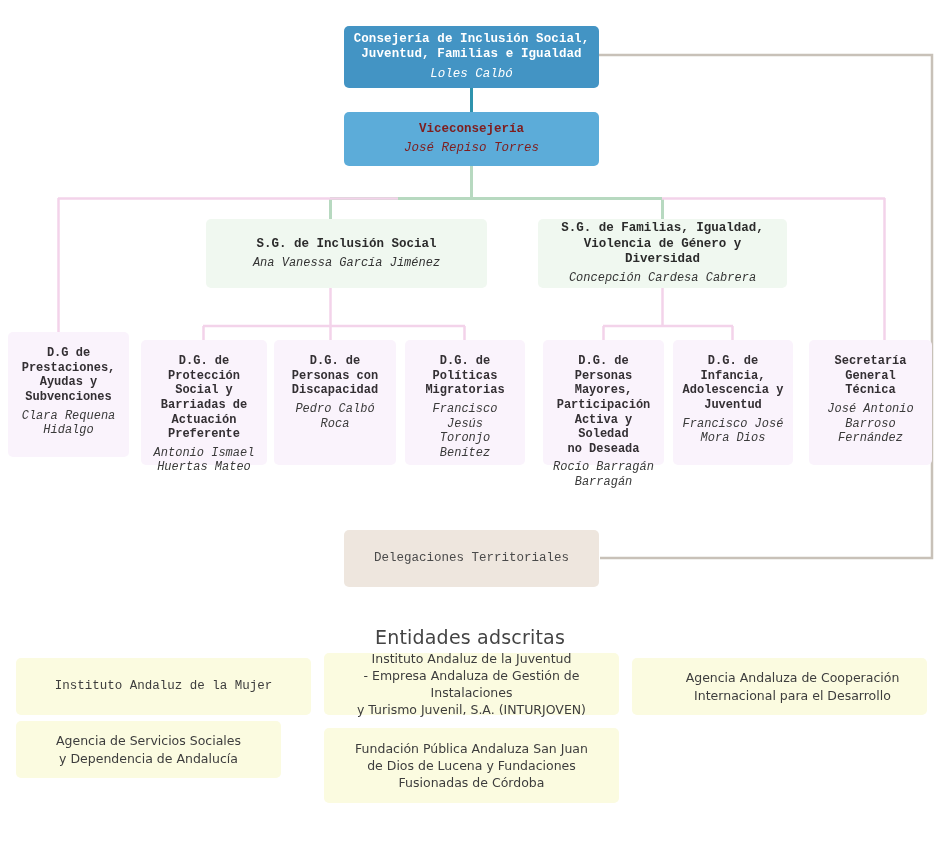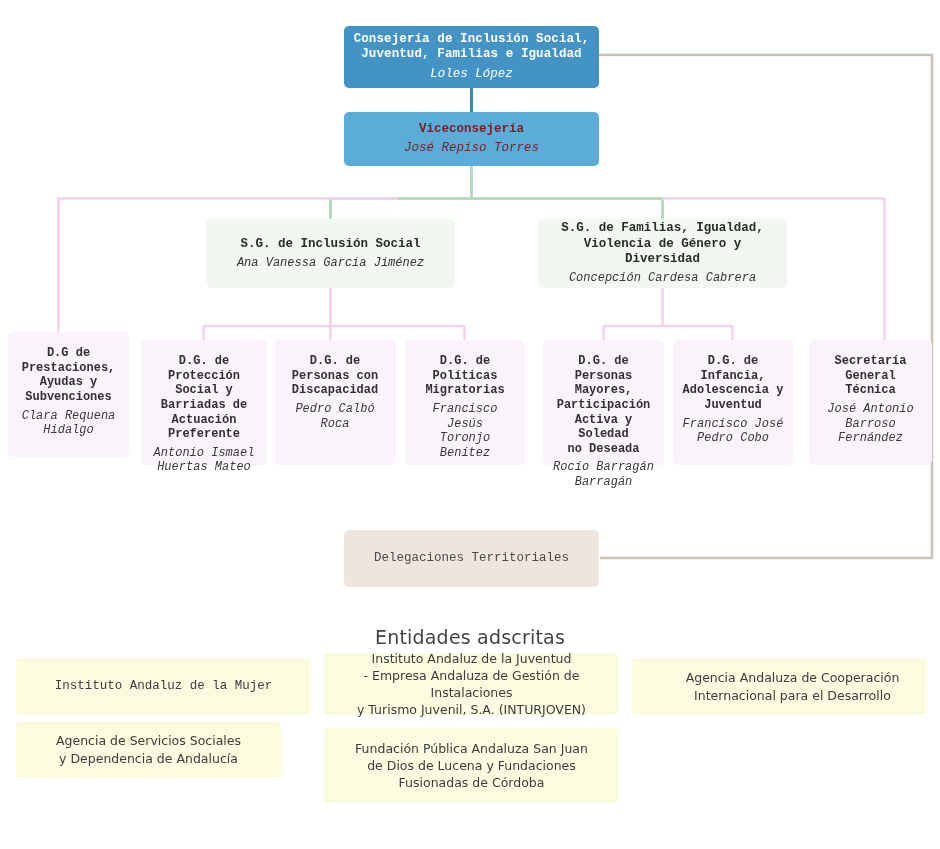--- a/index.html
+++ b/index.html
@@ -147,29 +147,29 @@
 
     <line x1="662.5" y1="288" x2="662.5" y2="325" stroke="#f3d3ea" stroke-width="2.5"></line>
     <line x1="603" y1="326" x2="733" y2="326" stroke="#f3d3ea" stroke-width="2.5"></line>
     <line x1="603.5" y1="326" x2="603.5" y2="340" stroke="#f3d3ea" stroke-width="2.5"></line>
     <line x1="732.5" y1="326" x2="732.5" y2="340" stroke="#f3d3ea" stroke-width="2.5"></line>
   </svg>
 
   <div class="node lvl-consejeria" style="left:344px; top:26px; width:255px; height:62px;">
     <div class="title" style="white-space:pre-line;">Consejería de Inclusión Social,
 Juventud, Familias e Igualdad</div>
-    <div class="person">Loles López</div>
+    <div class="person">Loles Calbó</div>
   </div>
 
   <div class="node lvl-vice" style="left:344px; top:112px; width:255px; height:54px;">
     <div class="title">Viceconsejería</div>
     <div class="person">José Repiso Torres</div>
   </div>
 
-  <div class="node lvl-sg" style="left:206px; top:219px; width:249px; height:69px;">
+  <div class="node lvl-sg" style="left:206px; top:219px; width:281px; height:69px;">
     <div class="title" style="white-space:pre-line;">S.G. de Inclusión Social</div>
     <div class="person">Ana Vanessa García Jiménez</div>
   </div>
 
   <div class="node lvl-sg" style="left:538px; top:219px; width:249px; height:69px;">
     <div class="title" style="white-space:pre-line;">S.G. de Familias, Igualdad,
 Violencia de Género y Diversidad</div>
     <div class="person">Concepción Cardesa Cabrera</div>
   </div>
 
@@ -216,21 +216,21 @@
     <div class="person" style="white-space:pre-line;">Rocío Barragán
 Barragán</div>
   </div>
 
   <div class="node lvl-dg" style="left:673px; top:340px; width:120px; height:125px;">
     <div class="title" style="white-space:pre-line;">D.G. de
 Infancia,
 Adolescencia y
 Juventud</div>
     <div class="person" style="white-space:pre-line;">Francisco José
-Pedro Cobo</div>
+Mora Dios</div>
   </div>
 
   <div class="node lvl-dg" style="left:809px; top:340px; width:123px; height:125px;">
     <div class="title" style="white-space:pre-line;">Secretaría
 General
 Técnica</div>
     <div class="person" style="white-space:pre-line;">José Antonio
 Barroso Fernández</div>
   </div>
 

